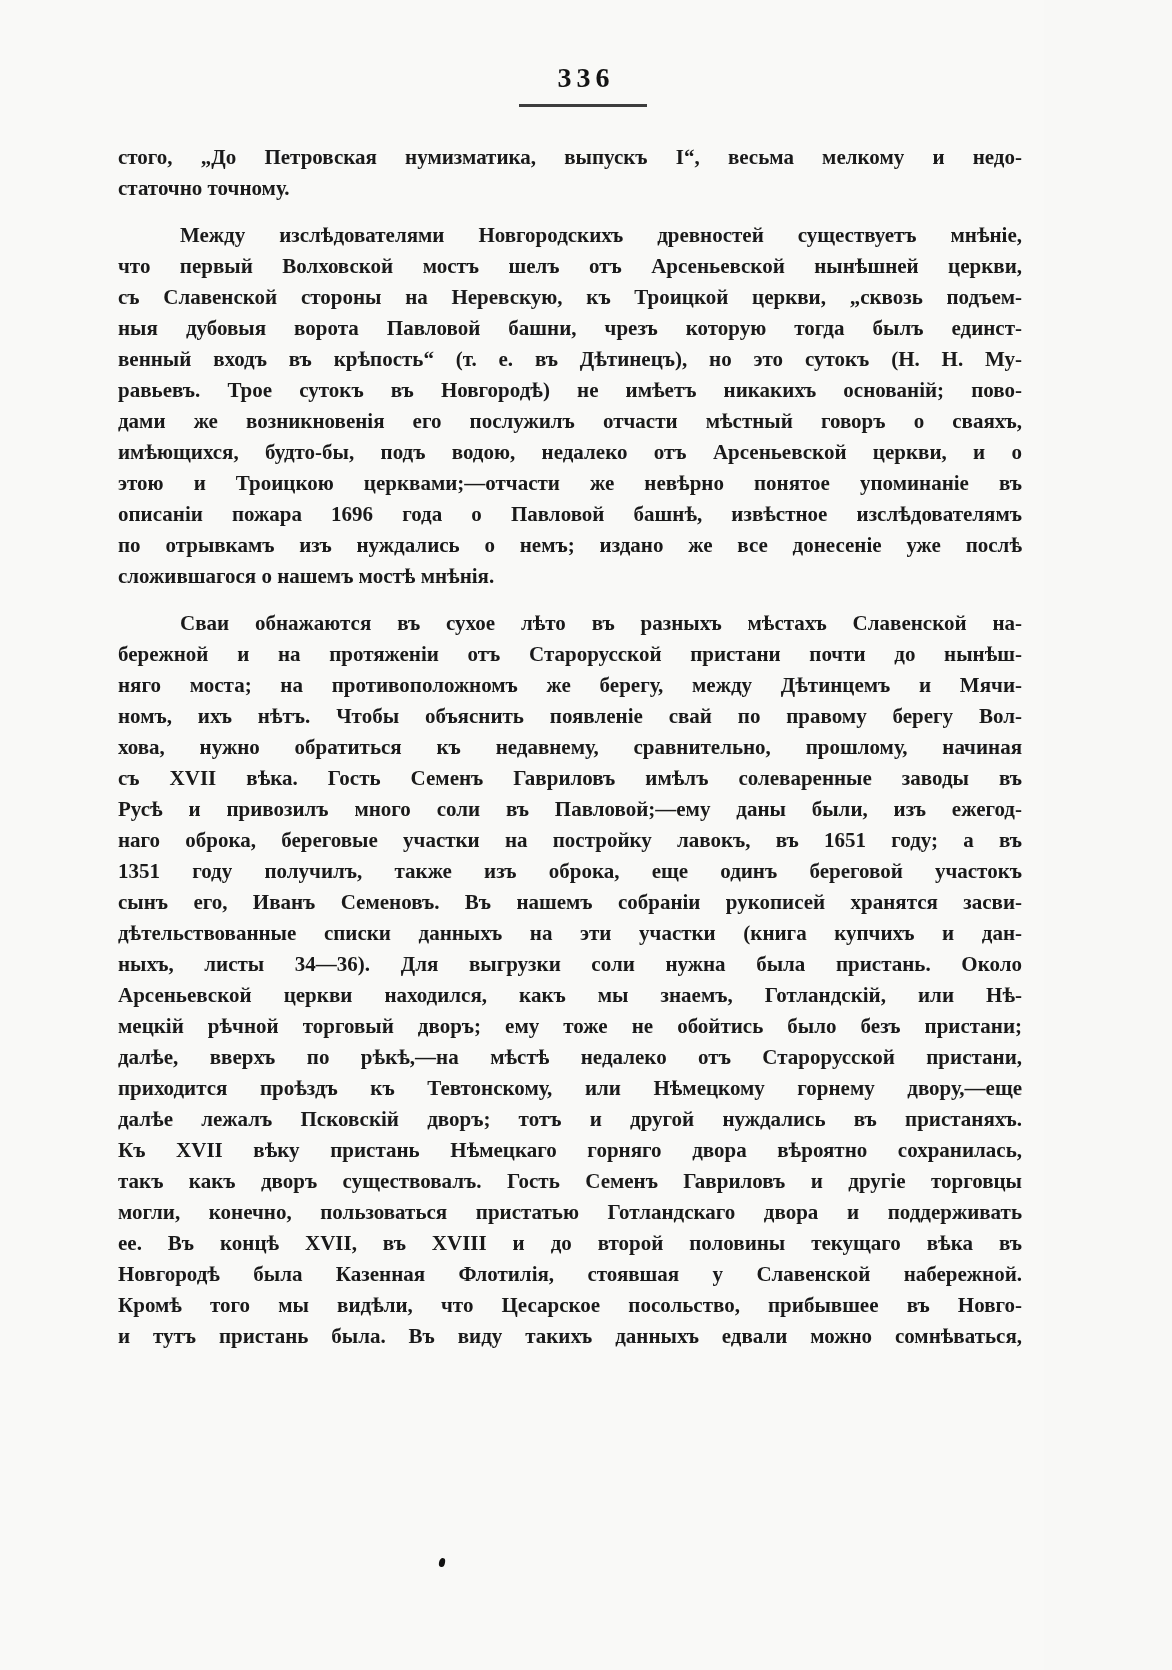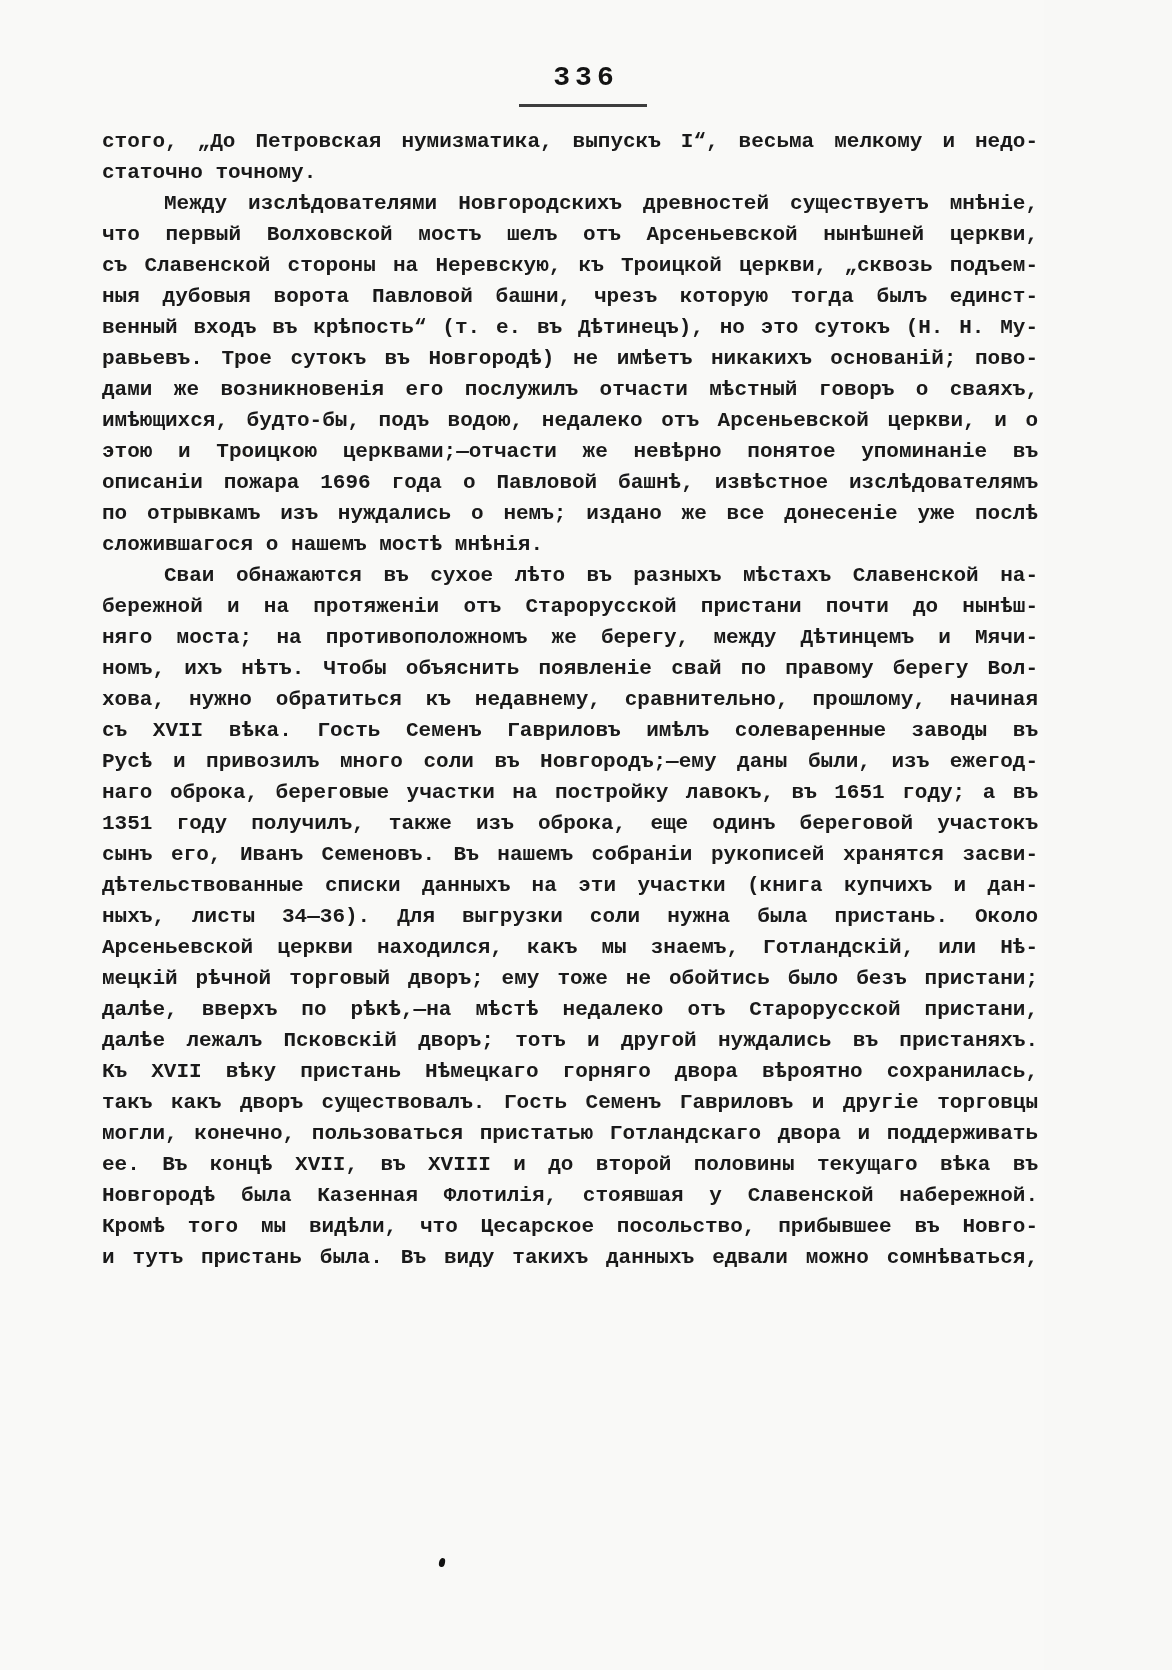--- a/index.html
+++ b/index.html
@@ -6,21 +6,21 @@
     margin: 0;
     padding: 0;
     background: #f8f8f6;
   }
   .page {
     position: relative;
     width: 1044px;
     height: 1670px;
     background: #f9f9f7;
     overflow: hidden;
-    font-family: Liberation Mono, monospace;
+    font-family: Liberation Serif, serif;
     color: #171717;
   }
   .page-number {
     position: absolute;
     top: 62px;
     left: 0;
     width: 1172px;
     text-align: center;
     font-size: 28px;
     font-weight: bold;
@@ -38,21 +38,21 @@
   .text-block {
     position: absolute;
     top: 126px;
     left: 102px;
     width: 936px;
     font-size: 21px;
     font-weight: bold;
     line-height: 31px;
     color: #1a1a1a;
   }
-  .paragraph { margin: 0; }
+  .paragraph { margin: 16px; }
   .line {
     text-align: justify;
     text-align-last: justify;
     white-space: normal;
   }
   .line.plast {
     text-align-last: left;
   }
   .line.indent {
     text-indent: 62px;
@@ -93,29 +93,30 @@
         <div class="line">по отрывкамъ изъ нуждались о немъ; издано же все донесеніе уже послѣ</div>
         <div class="line plast">сложившагося о нашемъ мостѣ мнѣнія.</div>
       </div>
       <div class="paragraph">
         <div class="line indent">Сваи обнажаются въ сухое лѣто въ разныхъ мѣстахъ Славенской на-</div>
         <div class="line">бережной и на протяженіи отъ Старорусской пристани почти до нынѣш-</div>
         <div class="line">няго моста; на противоположномъ же берегу, между Дѣтинцемъ и Мячи-</div>
         <div class="line">номъ, ихъ нѣтъ. Чтобы объяснить появленіе свай по правому берегу Вол-</div>
         <div class="line">хова, нужно обратиться къ недавнему, сравнительно, прошлому, начиная</div>
         <div class="line">съ XVII вѣка. Гость Семенъ Гавриловъ имѣлъ солеваренные заводы въ</div>
-        <div class="line">Русѣ и привозилъ много соли въ Новгородъ;—ему даны были, изъ ежегод-</div>
+        <div class="line">Русѣ и привозилъ много соли въ Павловой;—ему даны были, изъ ежегод-</div>
         <div class="line">наго оброка, береговые участки на постройку лавокъ, въ 1651 году; а въ</div>
         <div class="line">1351 году получилъ, также изъ оброка, еще одинъ береговой участокъ</div>
         <div class="line">сынъ его, Иванъ Семеновъ. Въ нашемъ собраніи рукописей хранятся засви-</div>
         <div class="line">дѣтельствованные списки данныхъ на эти участки (книга купчихъ и дан-</div>
         <div class="line">ныхъ, листы 34—36). Для выгрузки соли нужна была пристань. Около</div>
         <div class="line">Арсеньевской церкви находился, какъ мы знаемъ, Готландскій, или Нѣ-</div>
         <div class="line">мецкій рѣчной торговый дворъ; ему тоже не обойтись было безъ пристани;</div>
         <div class="line">далѣе, вверхъ по рѣкѣ,—на мѣстѣ недалеко отъ Старорусской пристани,</div>
+        <div class="line">приходится проѣздъ къ Тевтонскому, или Нѣмецкому горнему двору,—еще</div>
         <div class="line">далѣе лежалъ Псковскій дворъ; тотъ и другой нуждались въ пристаняхъ.</div>
         <div class="line">Къ XVII вѣку пристань Нѣмецкаго горняго двора вѣроятно сохранилась,</div>
         <div class="line">такъ какъ дворъ существовалъ. Гость Семенъ Гавриловъ и другіе торговцы</div>
         <div class="line">могли, конечно, пользоваться пристатью Готландскаго двора и поддерживать</div>
         <div class="line">ее. Въ концѣ XVII, въ XVIII и до второй половины текущаго вѣка въ</div>
         <div class="line">Новгородѣ была Казенная Флотилія, стоявшая у Славенской набережной.</div>
         <div class="line">Кромѣ того мы видѣли, что Цесарское посольство, прибывшее въ Новго-</div>
         <div class="line">и тутъ пристань была. Въ виду такихъ данныхъ едвали можно сомнѣваться,</div>
       </div>
     </div>

